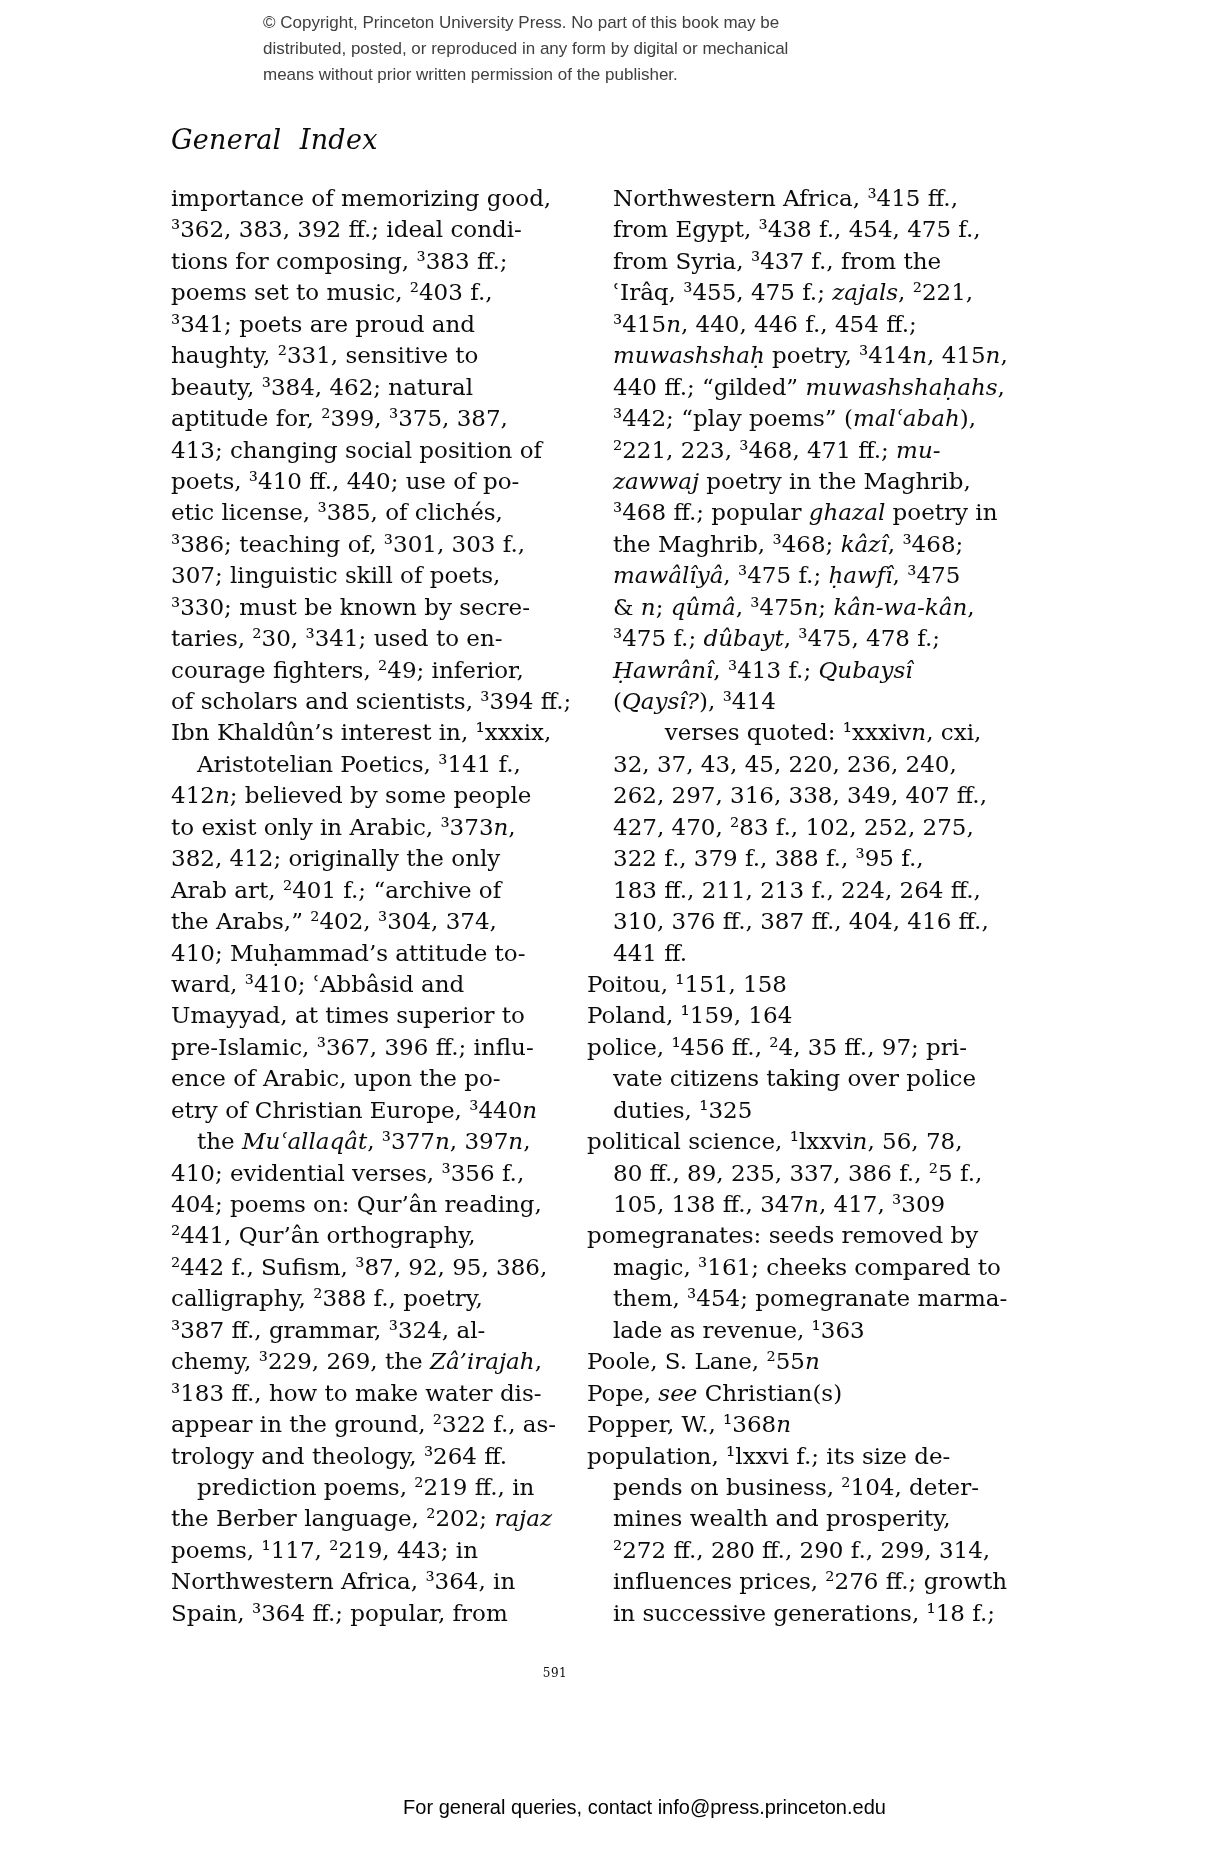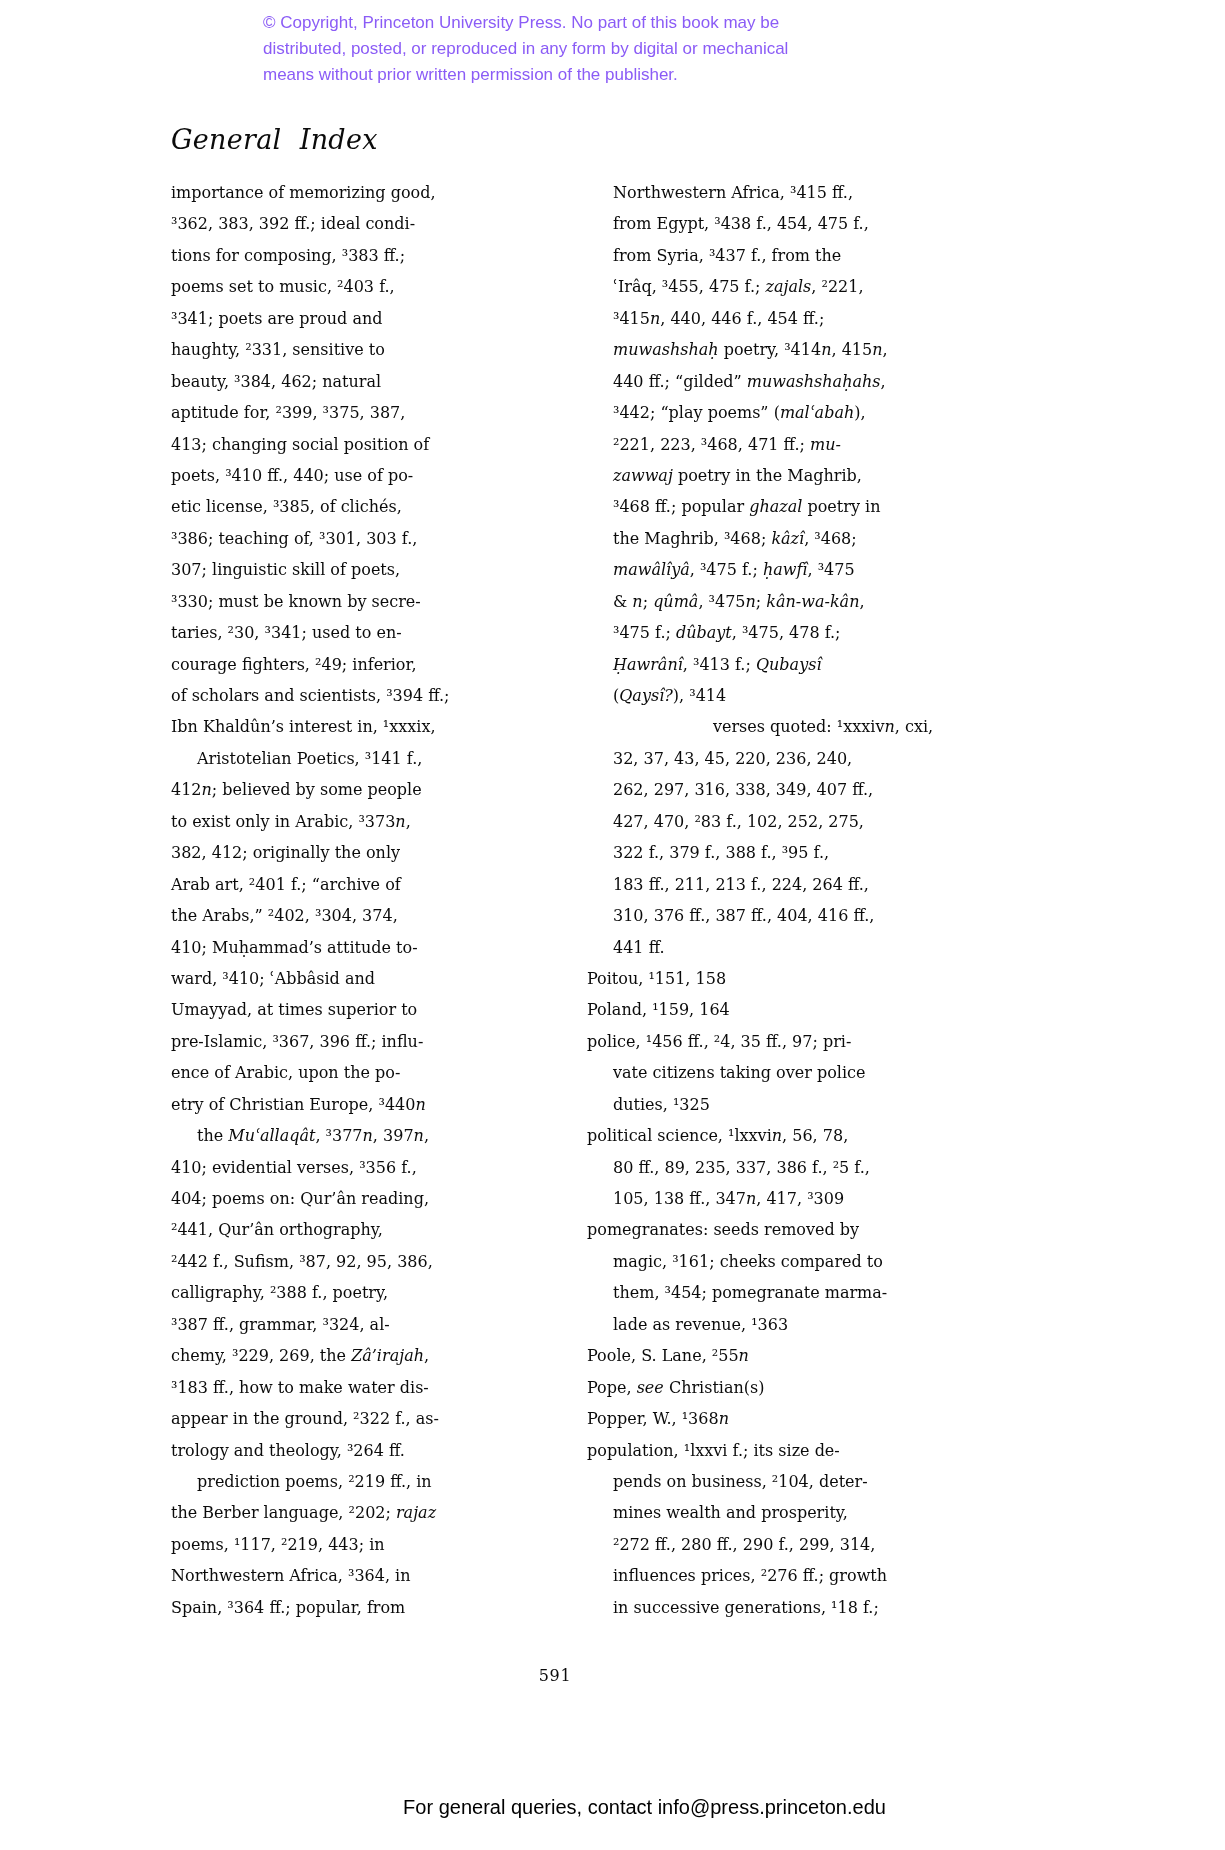--- a/index.html
+++ b/index.html
@@ -5,41 +5,41 @@
   html,body{margin:0;padding:0;}
   body{
     width:1225px;height:1850px;
     background:#ffffff;color:#0b0b0b;
     font-family:"DejaVu Serif",serif;
     position:relative;overflow:hidden;
   }
   .copyright{
     position:absolute;left:263px;top:10px;width:600px;
     font-family:"Liberation Sans",sans-serif;
-    font-size:17px;line-height:26px;color:#8b5cf6;
+    font-size:17px;line-height:26px;color:#404040;
   }
   .page-title{
     position:absolute;left:171px;top:124px;width:804px;
     text-align:left;font-style:italic;
     font-size:27px;word-spacing:0.35em;letter-spacing:0.01em;
   }
   .col{
-    position:absolute;top:177px;width:420px;
-    font-size:16px;line-height:31.45px;
+    position:absolute;top:183px;width:420px;
+    font-size:23px;line-height:31.45px;
     white-space:nowrap;
   }
   #col-left{left:171px;}
   #col-right{left:587px;}
   .line{height:31.45px;}
   .line.ind1{padding-left:26px;}
   .line.ind2{padding-left:52px;text-align:center;}
   .line i{font-style:italic;}
   .page-number{
     position:absolute;left:130px;top:1666px;width:850px;
-    text-align:center;font-size:16px;letter-spacing:0.04em;
+    text-align:center;font-size:12px;letter-spacing:0.04em;
   }
   .footer{
     position:absolute;left:0;top:1796px;width:1225px;
     text-align:center;
     font-family:"Liberation Sans",sans-serif;font-size:20px;color:#000;padding-left:32px;
   }
 </style>
 </head>
 <body>
 

